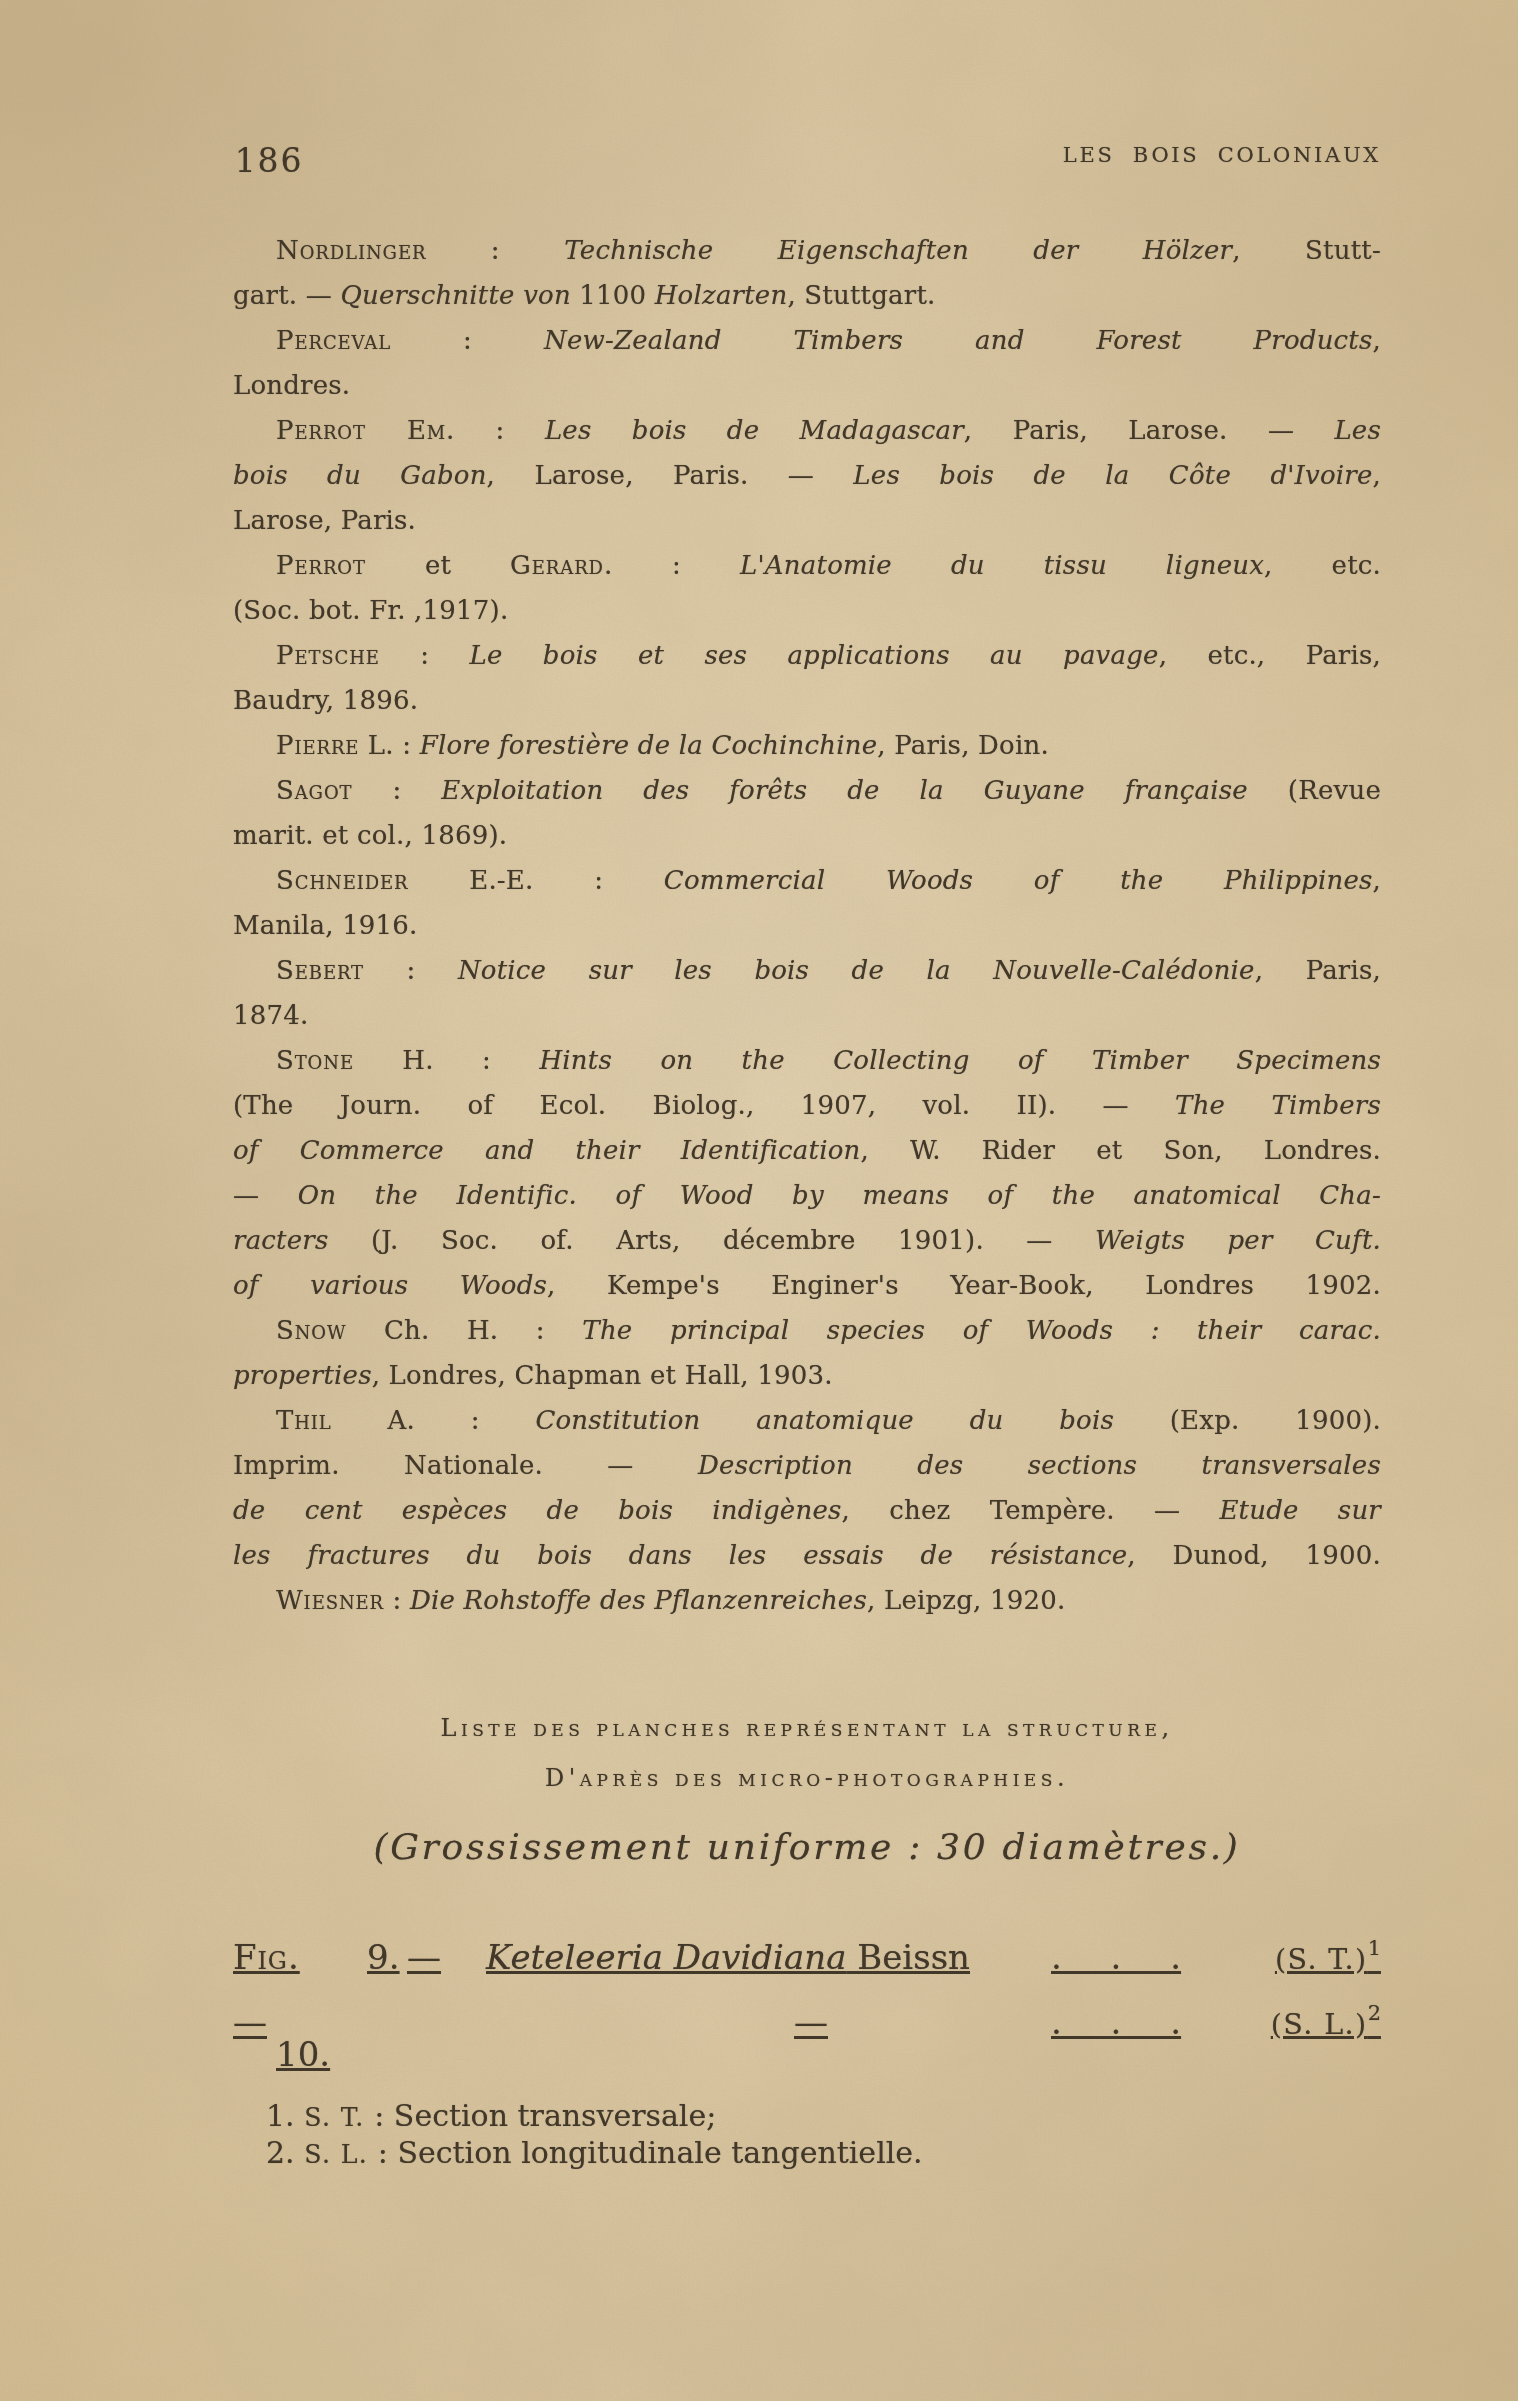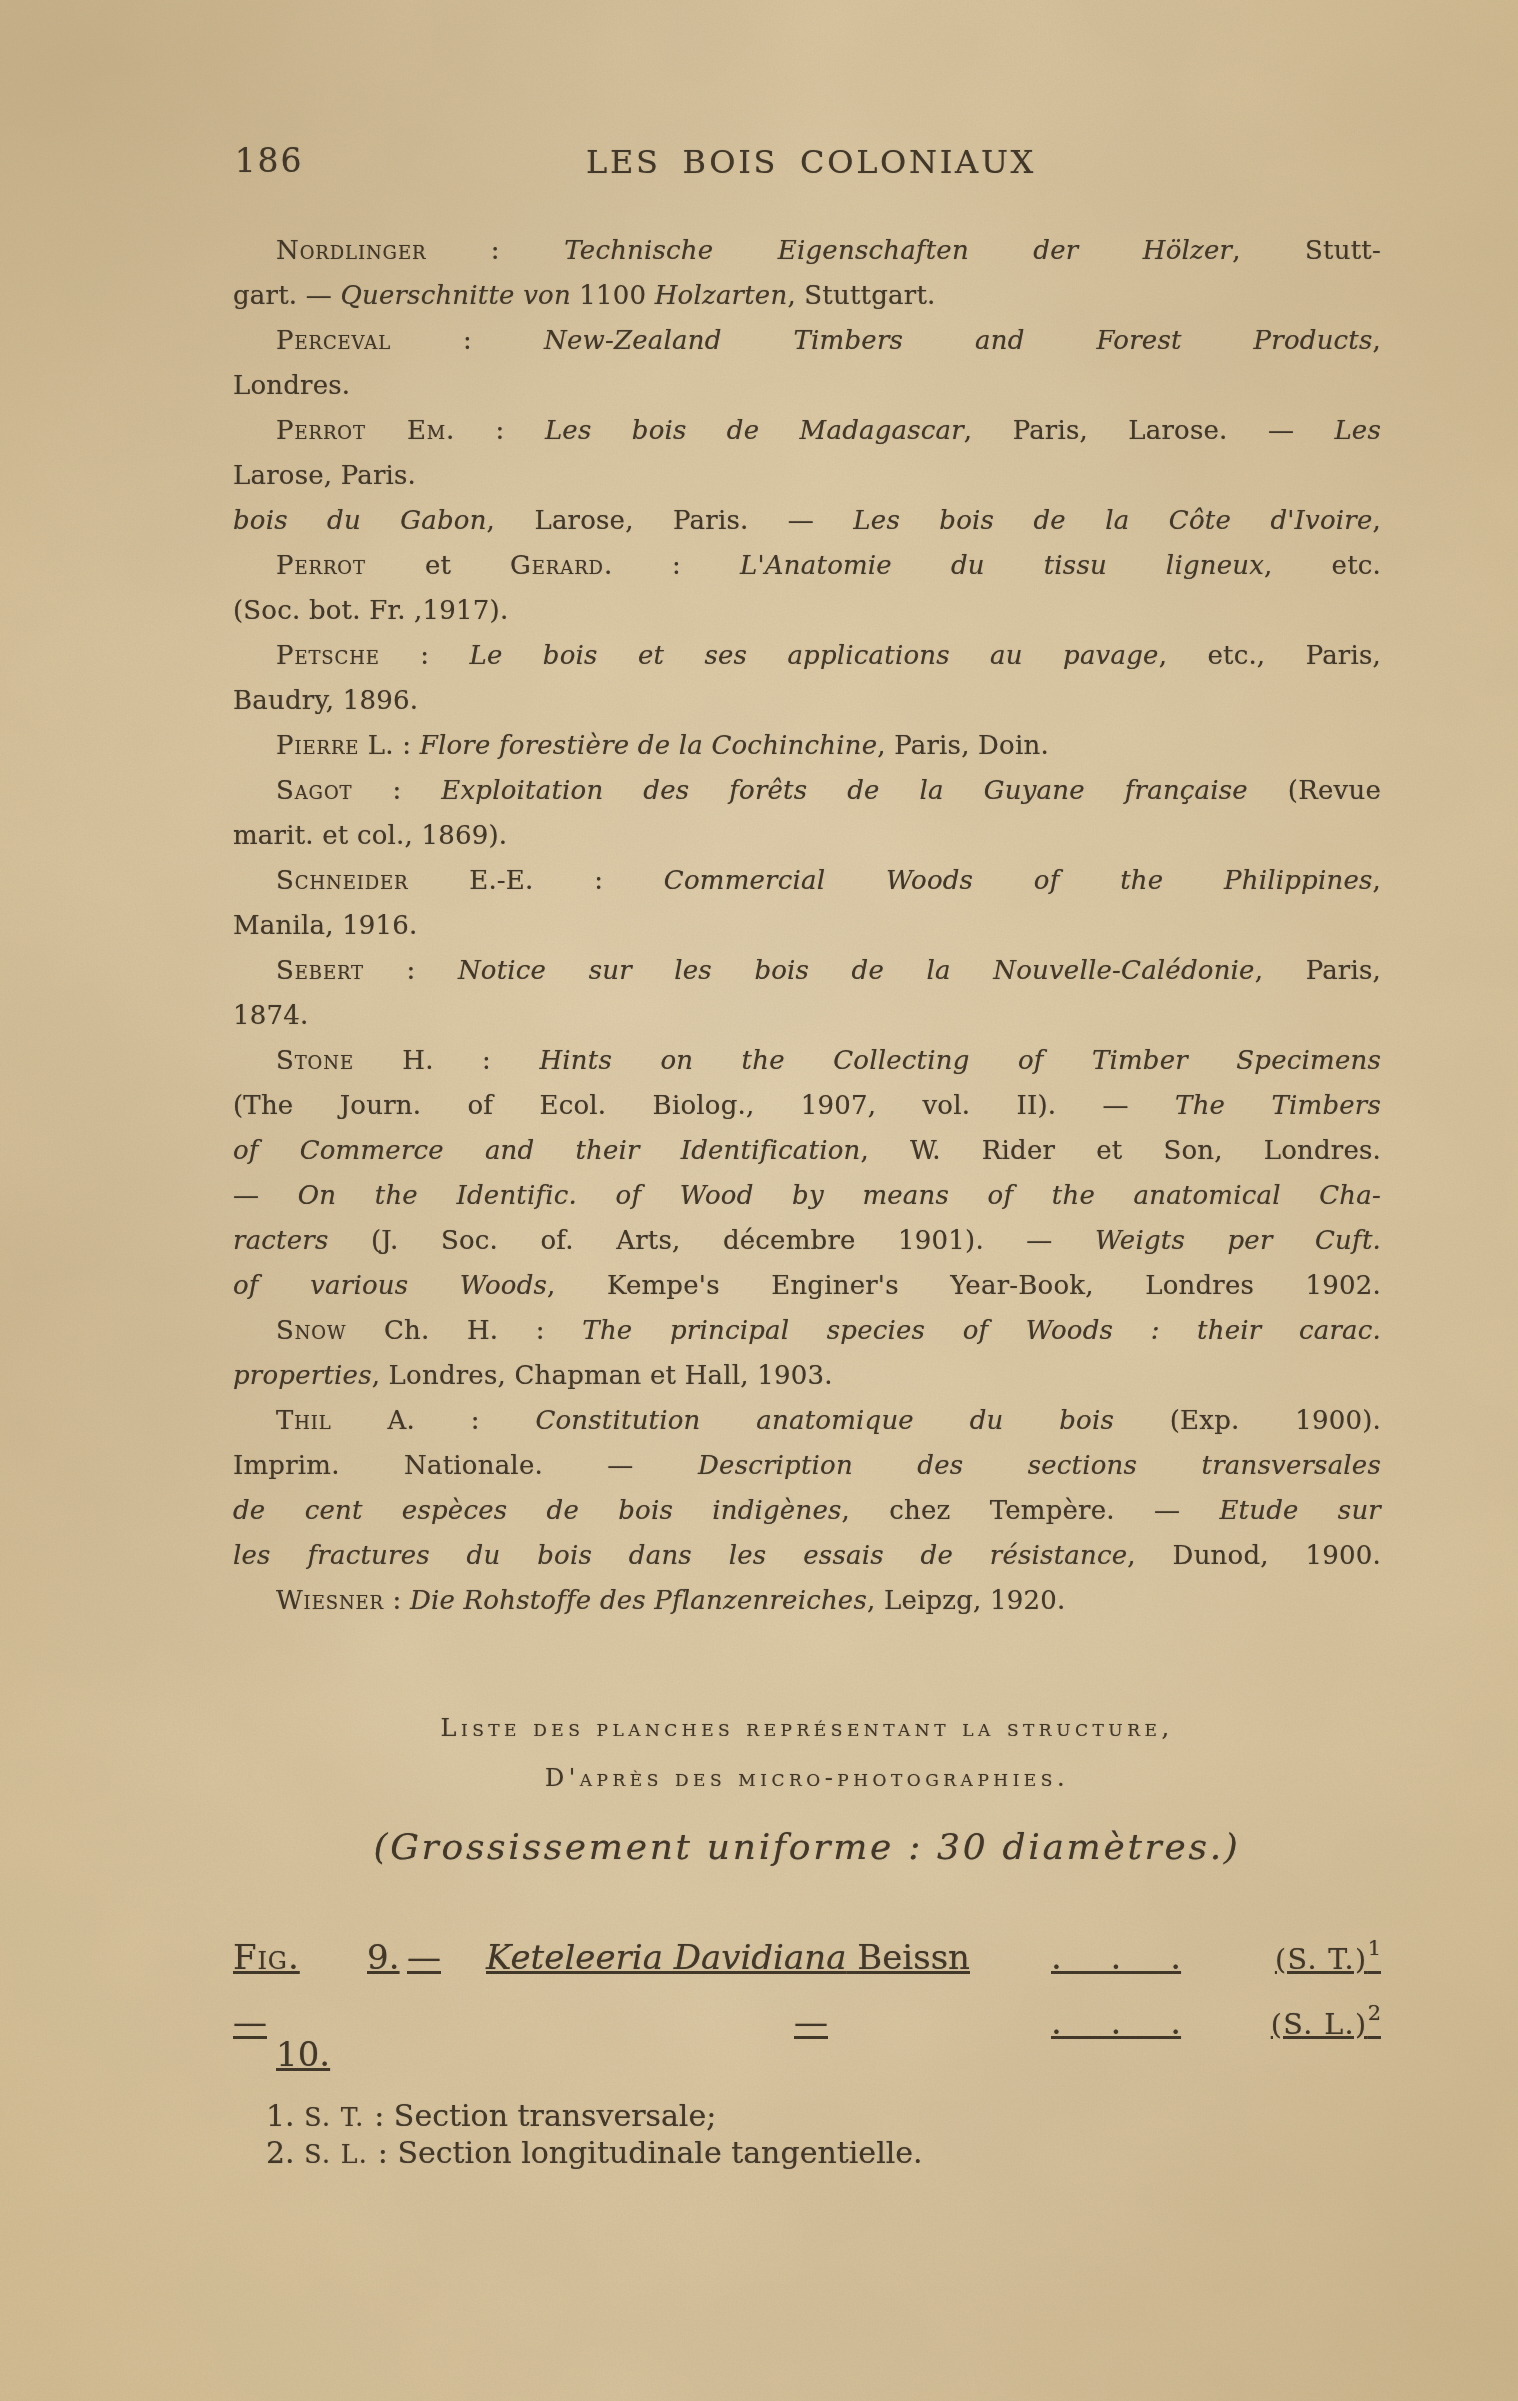--- a/index.html
+++ b/index.html
@@ -17,21 +17,21 @@
       radial-gradient(ellipse at 50% 45%, #e7d6b5 0%, #e0cda9 45%, #d6c096 100%);
   }
   .texture{position:absolute;left:0;top:0;width:1519px;height:2401px;pointer-events:none;}
   .ink{text-shadow:0 0 0.9px rgba(66,56,42,0.55);}
   .sc{font-variant:small-caps;letter-spacing:0.9px;}
   .i{font-style:italic;text-align:right;}
   .scap{font-size:0.84em;letter-spacing:1.4px;}
 
   .header{position:absolute;top:141px;left:233px;width:1148px;height:49px;font-size:33px;}
   .pagenum{position:absolute;left:1.8px;top:0;letter-spacing:1.8px;}
-  .runtitle{position:absolute;left:8px;right:0;top:1.8px;text-align:center;font-size:32px;letter-spacing:2.7px;word-spacing:9px;}
+  .runtitle{position:absolute;left:8px;right:0;top:1.8px;text-align:right;font-size:21px;letter-spacing:2.7px;word-spacing:9px;}
 
   .bib{position:absolute;top:228px;left:233px;width:1148px;font-size:26px;line-height:45px;letter-spacing:0.2px;}
   .bib .line{text-align:justify;text-align-last:left;}
   .bib .line.full{text-align-last:justify;}
   .bib .line.ind{text-indent:43px;}
 
   .plates-heading{position:absolute;left:233px;width:1148px;text-align:center;font-variant:small-caps;letter-spacing:4.5px;font-size:24px;}
   .plates-h1{top:1714px;}
   .plates-h2{top:1764px;}
   .magnif{position:absolute;top:1826px;left:233px;width:1148px;text-align:center;font-size:36px;font-style:italic;letter-spacing:2.7px;}
@@ -73,22 +73,22 @@
     <span class="pagenum">186</span>
     <span class="runtitle">LES BOIS COLONIAUX</span>
   </div>
 
   <div class="bib ink">
       <div class="line full ind"><span class="sc">Nordlinger</span><span> : </span><span class="i">Technische Eigenschaften der Hölzer</span><span>, Stutt-</span></div>
       <div class="line"><span>gart. — </span><span class="i">Querschnitte von </span><span>1100 </span><span class="i">Holzarten</span><span>, Stuttgart.</span></div>
       <div class="line full ind"><span class="sc">Perceval</span><span> : </span><span class="i">New-Zealand Timbers and Forest Products</span><span>,</span></div>
       <div class="line"><span>Londres.</span></div>
       <div class="line full ind"><span class="sc">Perrot Em.</span><span> : </span><span class="i">Les bois de Madagascar</span><span>, Paris, Larose. — </span><span class="i">Les</span></div>
+      <div class="line full"><span class="i">bois du Gabon</span><span>, Larose, Paris. — </span><span class="i">Les bois de la Côte d'Ivoire</span><span>,</span></div>
       <div class="line"><span>Larose, Paris.</span></div>
-      <div class="line full"><span class="i">bois du Gabon</span><span>, Larose, Paris. — </span><span class="i">Les bois de la Côte d'Ivoire</span><span>,</span></div>
       <div class="line full ind"><span class="sc">Perrot</span><span> et </span><span class="sc">Gerard.</span><span> : </span><span class="i">L'Anatomie du tissu ligneux</span><span>, etc.</span></div>
       <div class="line"><span>(Soc. bot. Fr. ,1917).</span></div>
       <div class="line full ind"><span class="sc">Petsche</span><span> : </span><span class="i">Le bois et ses applications au pavage</span><span>, etc., Paris,</span></div>
       <div class="line"><span>Baudry, 1896.</span></div>
       <div class="line ind"><span class="sc">Pierre</span><span> L. : </span><span class="i">Flore forestière de la Cochinchine</span><span>, Paris, Doin.</span></div>
       <div class="line full ind"><span class="sc">Sagot</span><span> : </span><span class="i">Exploitation des forêts de la Guyane française</span><span> (Revue</span></div>
       <div class="line"><span>marit. et col., 1869).</span></div>
       <div class="line full ind"><span class="sc">Schneider</span><span> E.-E. : </span><span class="i">Commercial Woods of the Philippines</span><span>,</span></div>
       <div class="line"><span>Manila, 1916.</span></div>
       <div class="line full ind"><span class="sc">Sebert</span><span> : </span><span class="i">Notice sur les bois de la Nouvelle-Calédonie</span><span>, Paris,</span></div>

